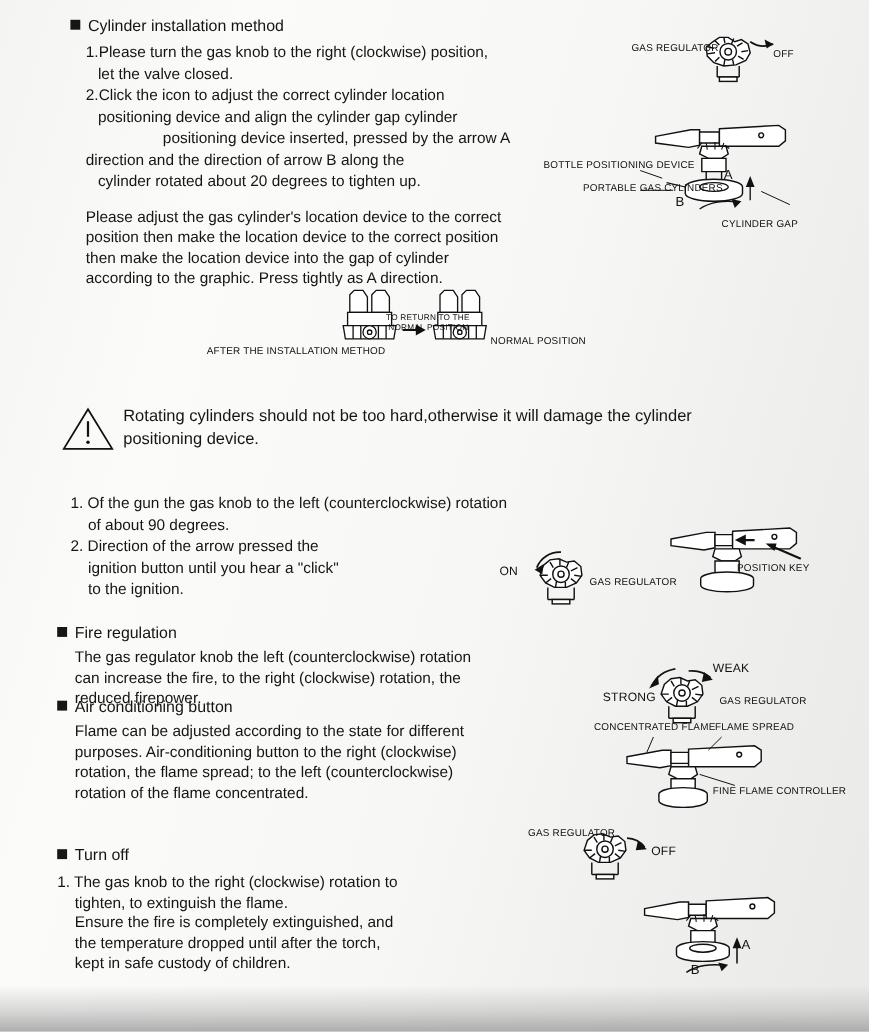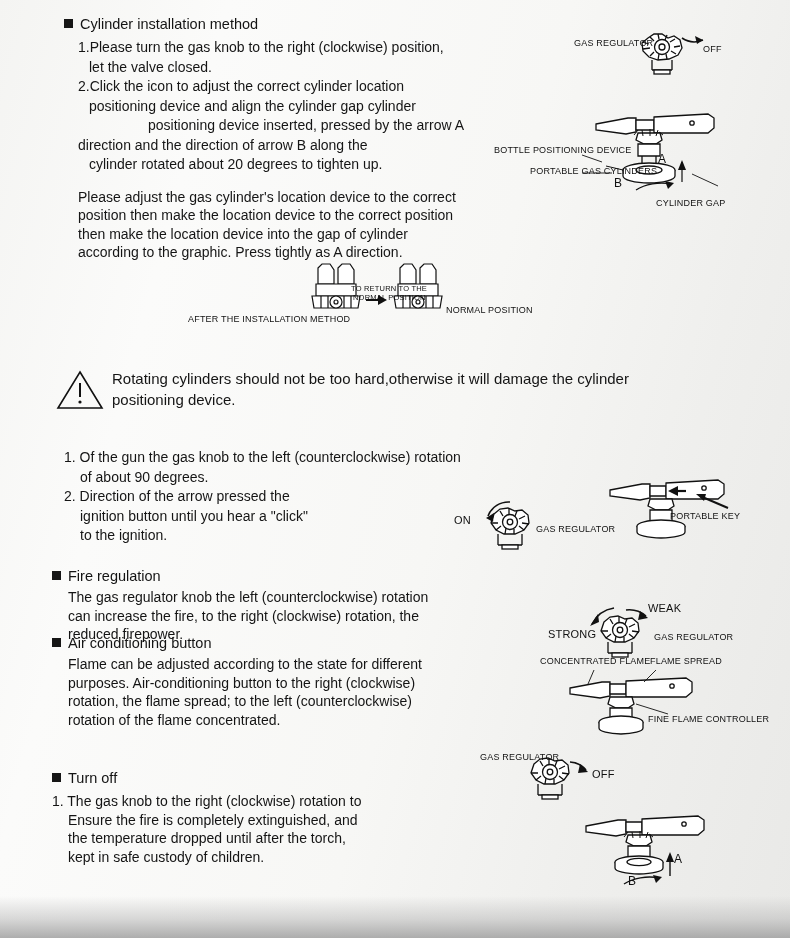--- a/index.html
+++ b/index.html
@@ -264,21 +264,21 @@
         <path d="M234 25 L220 25"></path>
       </g>
       <polygon points="216,25 226,20 226,30" fill="#111"></polygon>
       <g stroke="#111" stroke-width="2" fill="none">
         <path d="M276 42 L248 30"></path>
       </g>
       <polygon points="244,28 252,35 254,28" fill="#111"></polygon>
     </svg>
     <div class="lbl big" style="left:2px; top:48px;">ON</div>
     <div class="lbl" style="left:84px; top:58px;">GAS REGULATOR</div>
-    <div class="lbl" style="left:218px; top:45px;">PORTABLE KEY</div>
+    <div class="lbl" style="left:218px; top:45px;">POSITION KEY</div>
   </div>
 
   <div class="sec" style="left:52px; top:568px; width:480px;">
     <div class="head">
       <span class="bullet"></span><span>Fire regulation</span>
     </div>
     <div class="body-text" style="margin-left:16px; margin-top:4px;">
       <span class="ind">The gas regulator knob the left (counterclockwise) rotation</span>
       <span class="ind">can increase the fire, to the right (clockwise) rotation, the</span>
       <span class="ind">reduced firepower.</span>
@@ -345,20 +345,21 @@
     <div class="lbl" style="left:110px; top:4px;">FLAME SPREAD</div>
     <div class="lbl" style="left:108px; top:62px;">FINE FLAME CONTROLLER</div>
   </div>
 
   <div class="sec" style="left:52px; top:770px; width:440px;">
     <div class="head">
       <span class="bullet"></span><span>Turn off</span>
     </div>
     <div class="body-text" style="margin-left:0px; margin-top:6px;">
       <span class="ind">1. The gas knob to the right (clockwise) rotation to</span>
+      <span class="ind" style="margin-left:16px;">tighten, to extinguish the flame.</span>
       <span class="ind" style="margin-left:16px;">Ensure the fire is completely extinguished, and</span>
       <span class="ind" style="margin-left:16px;">the temperature dropped until after the torch,</span>
       <span class="ind" style="margin-left:16px;">kept in safe custody of  children.</span>
     </div>
   </div>
 
   <div class="fig" style="left:478px; top:744px; width:300px; height:150px;">
     <svg width="300" height="150" viewBox="0 0 300 150">
 
       <g fill="#fff" stroke="#111" stroke-width="1.3">

